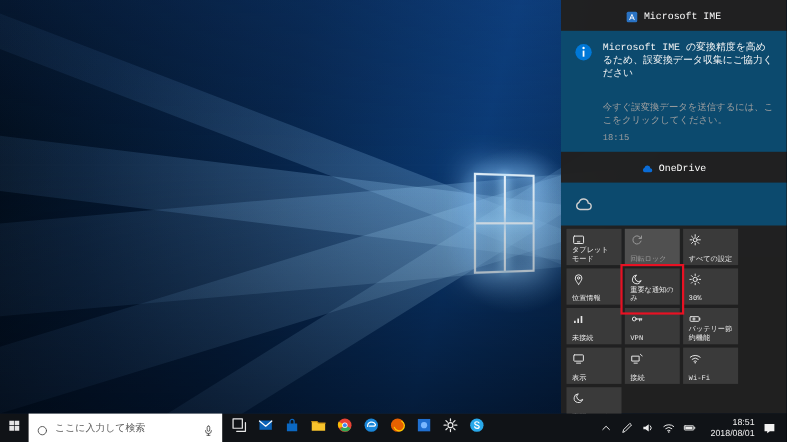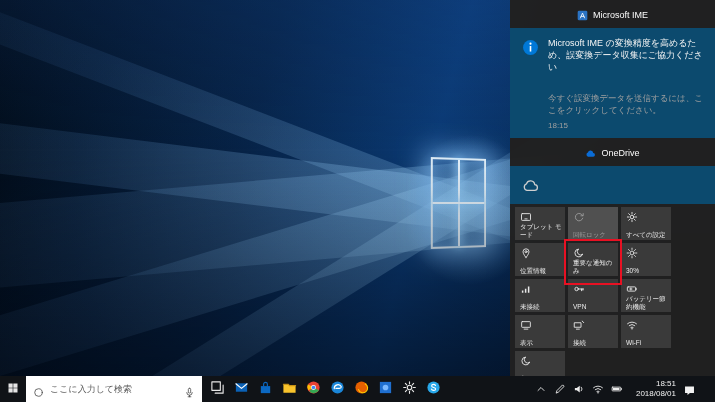--- a/index.html
+++ b/index.html
@@ -26,21 +26,21 @@
     transform:perspective(420px) rotateY(18deg); }
   #window-logo::before { content:""; position:absolute; left:50%; top:0; bottom:0; width:2px; margin-left:-1px;
     background:#eaf6ff; box-shadow:0 0 8px 2px rgba(150,210,255,0.9); }
   #window-logo::after { content:""; position:absolute; top:50%; left:0; right:0; height:2px; margin-top:-1px;
     background:#eaf6ff; box-shadow:0 0 8px 2px rgba(150,210,255,0.9); }
   #desktop .vignette { position:absolute; inset:0;
     background:linear-gradient(to bottom, rgba(25,80,160,0.18), transparent 40%, rgba(0,4,12,0.55)); }
 
   
   #action-center { position:absolute; right:0; top:0; width:205px; height:376px;
-    background:rgba(33,33,33,0.985); color:#fff; z-index:5; font-size:9px; }
+    background:rgba(33,33,33,0.985); color:#fff; z-index:5; font-size:9px;font-family:Liberation Mono, monospace; }
   .ac-group-header { display:flex; align-items:center; justify-content:center; gap:5px;
     height:16px; margin-top:7px; font-size:9px; color:#fdfdfd; }
   .ac-group-header .gh-icon { width:11px; height:11px; }
   .ac-notification { display:flex; gap:8px; padding:9px 10px 8px 12px; background:#0c4a6e; margin-top:5px; cursor:default; }
   .n-icon { width:18px; flex:0 0 18px; padding-top:2px; color:#cfcfcf; }
   .n-icon svg { width:17px; height:17px; }
   .n-text { flex:1; min-width:0; }
   .n-title { font-size:9px; color:#f5f5f5; line-height:1.35; }
   .n-body  { font-size:8.5px; color:#9f9f9f; line-height:1.35; margin-top:20px; }
   .n-time  { font-size:8px; color:#9f9f9f; margin-top:5px; }
@@ -71,21 +71,21 @@
   #start-button svg { width:12px; height:12px; }
   #search-box { width:176px; height:26px; background:#fff; display:flex; align-items:center;
     gap:6px; padding:0 7px; }
   #search-box .sb-icon { width:11px; height:11px; color:#4d4d4d; flex:0 0 auto; }
   #search-input { flex:1; min-width:0; border:none; outline:none; font-size:9px; color:#333;
     font-family:inherit; background:transparent; }
   #search-input::placeholder { color:#5a5a5a; opacity:1; }
   #taskbar-apps { display:flex; align-items:center; height:100%; margin-left:3px; }
   .tb-app { width:24px; height:26px; display:grid; place-items:center; cursor:pointer; color:#e8e8e8; }
   .tb-app svg { width:15px; height:15px; }
-  #tray { margin-left:auto; display:flex; align-items:center; gap:7px; padding-right:19px; color:#ececec; }
+  #tray { margin-left:auto; display:flex; align-items:center; gap:7px; padding-right:9px; color:#ececec; }
   .tray-icon { width:12px; height:12px; cursor:pointer; }
   .tray-icon svg { display:block; width:100%; height:100%; }
   #clock { text-align:right; font-size:8px; line-height:1.3; color:#f2f2f2; cursor:pointer; min-width:46px; }
   #ac-tray-button { width:13px; height:13px; color:#f2f2f2; cursor:pointer; }
 </style>
 </head>
 <body>
 
 <div id="screen">
 

